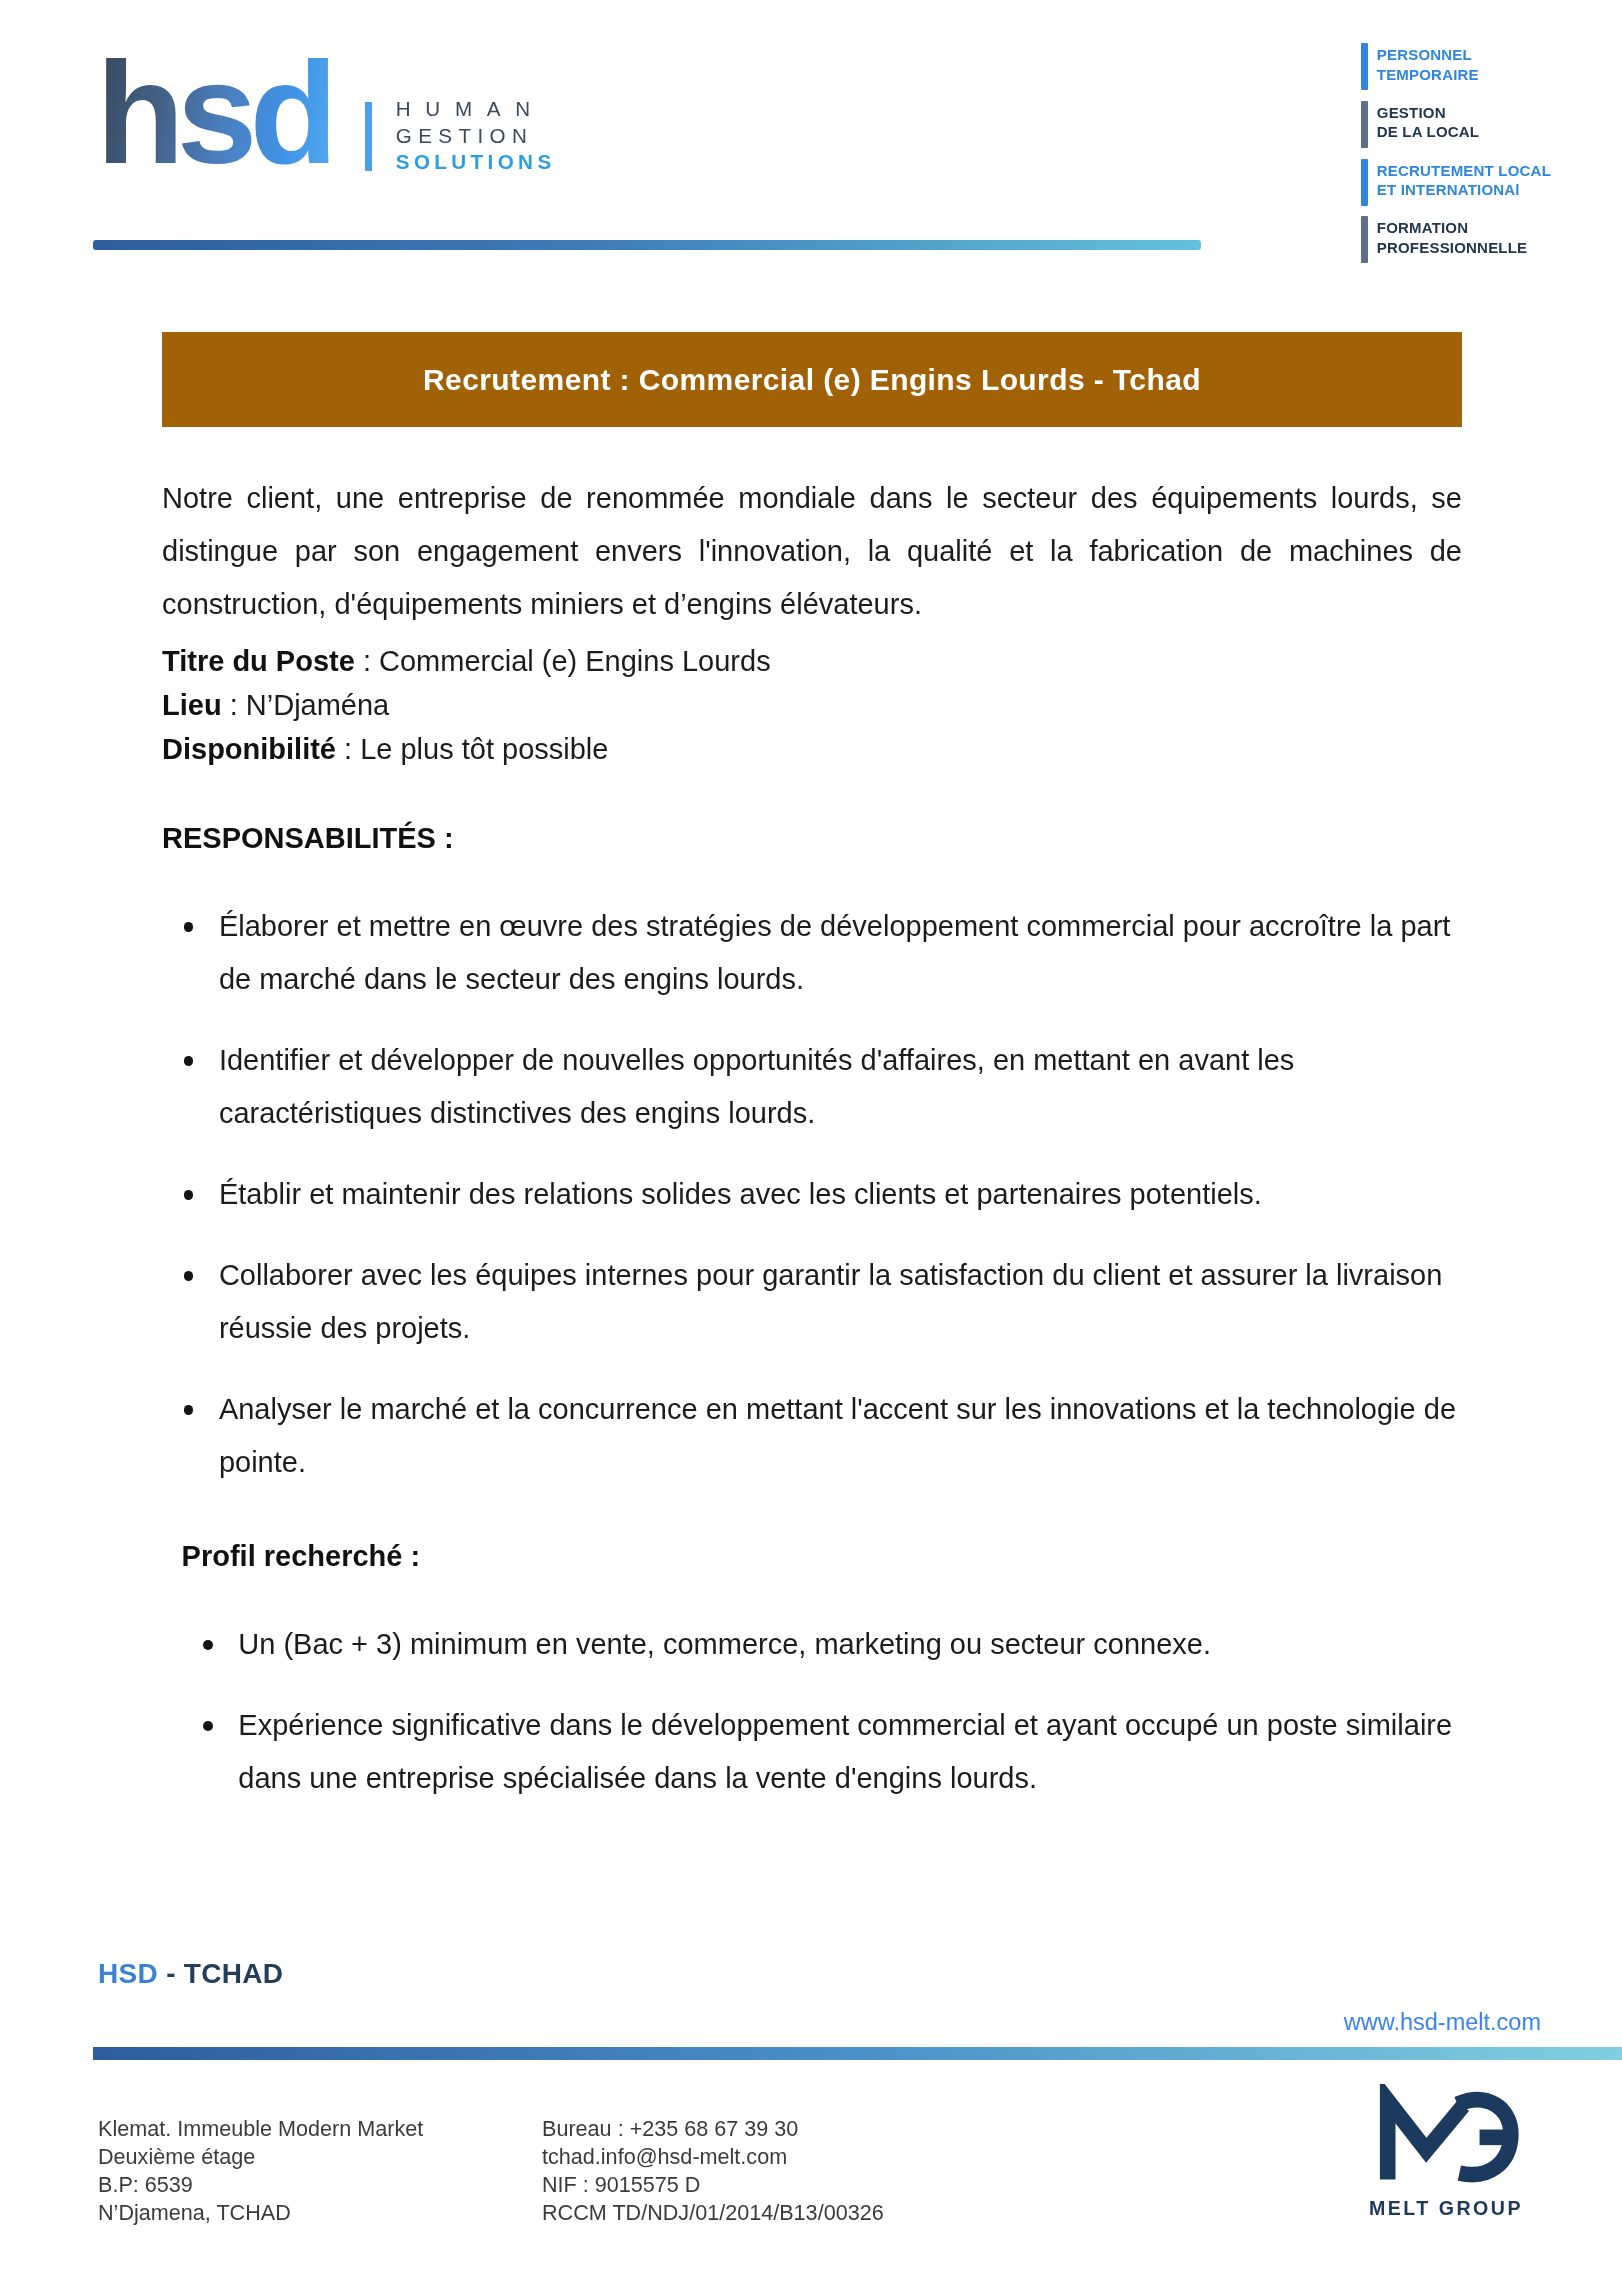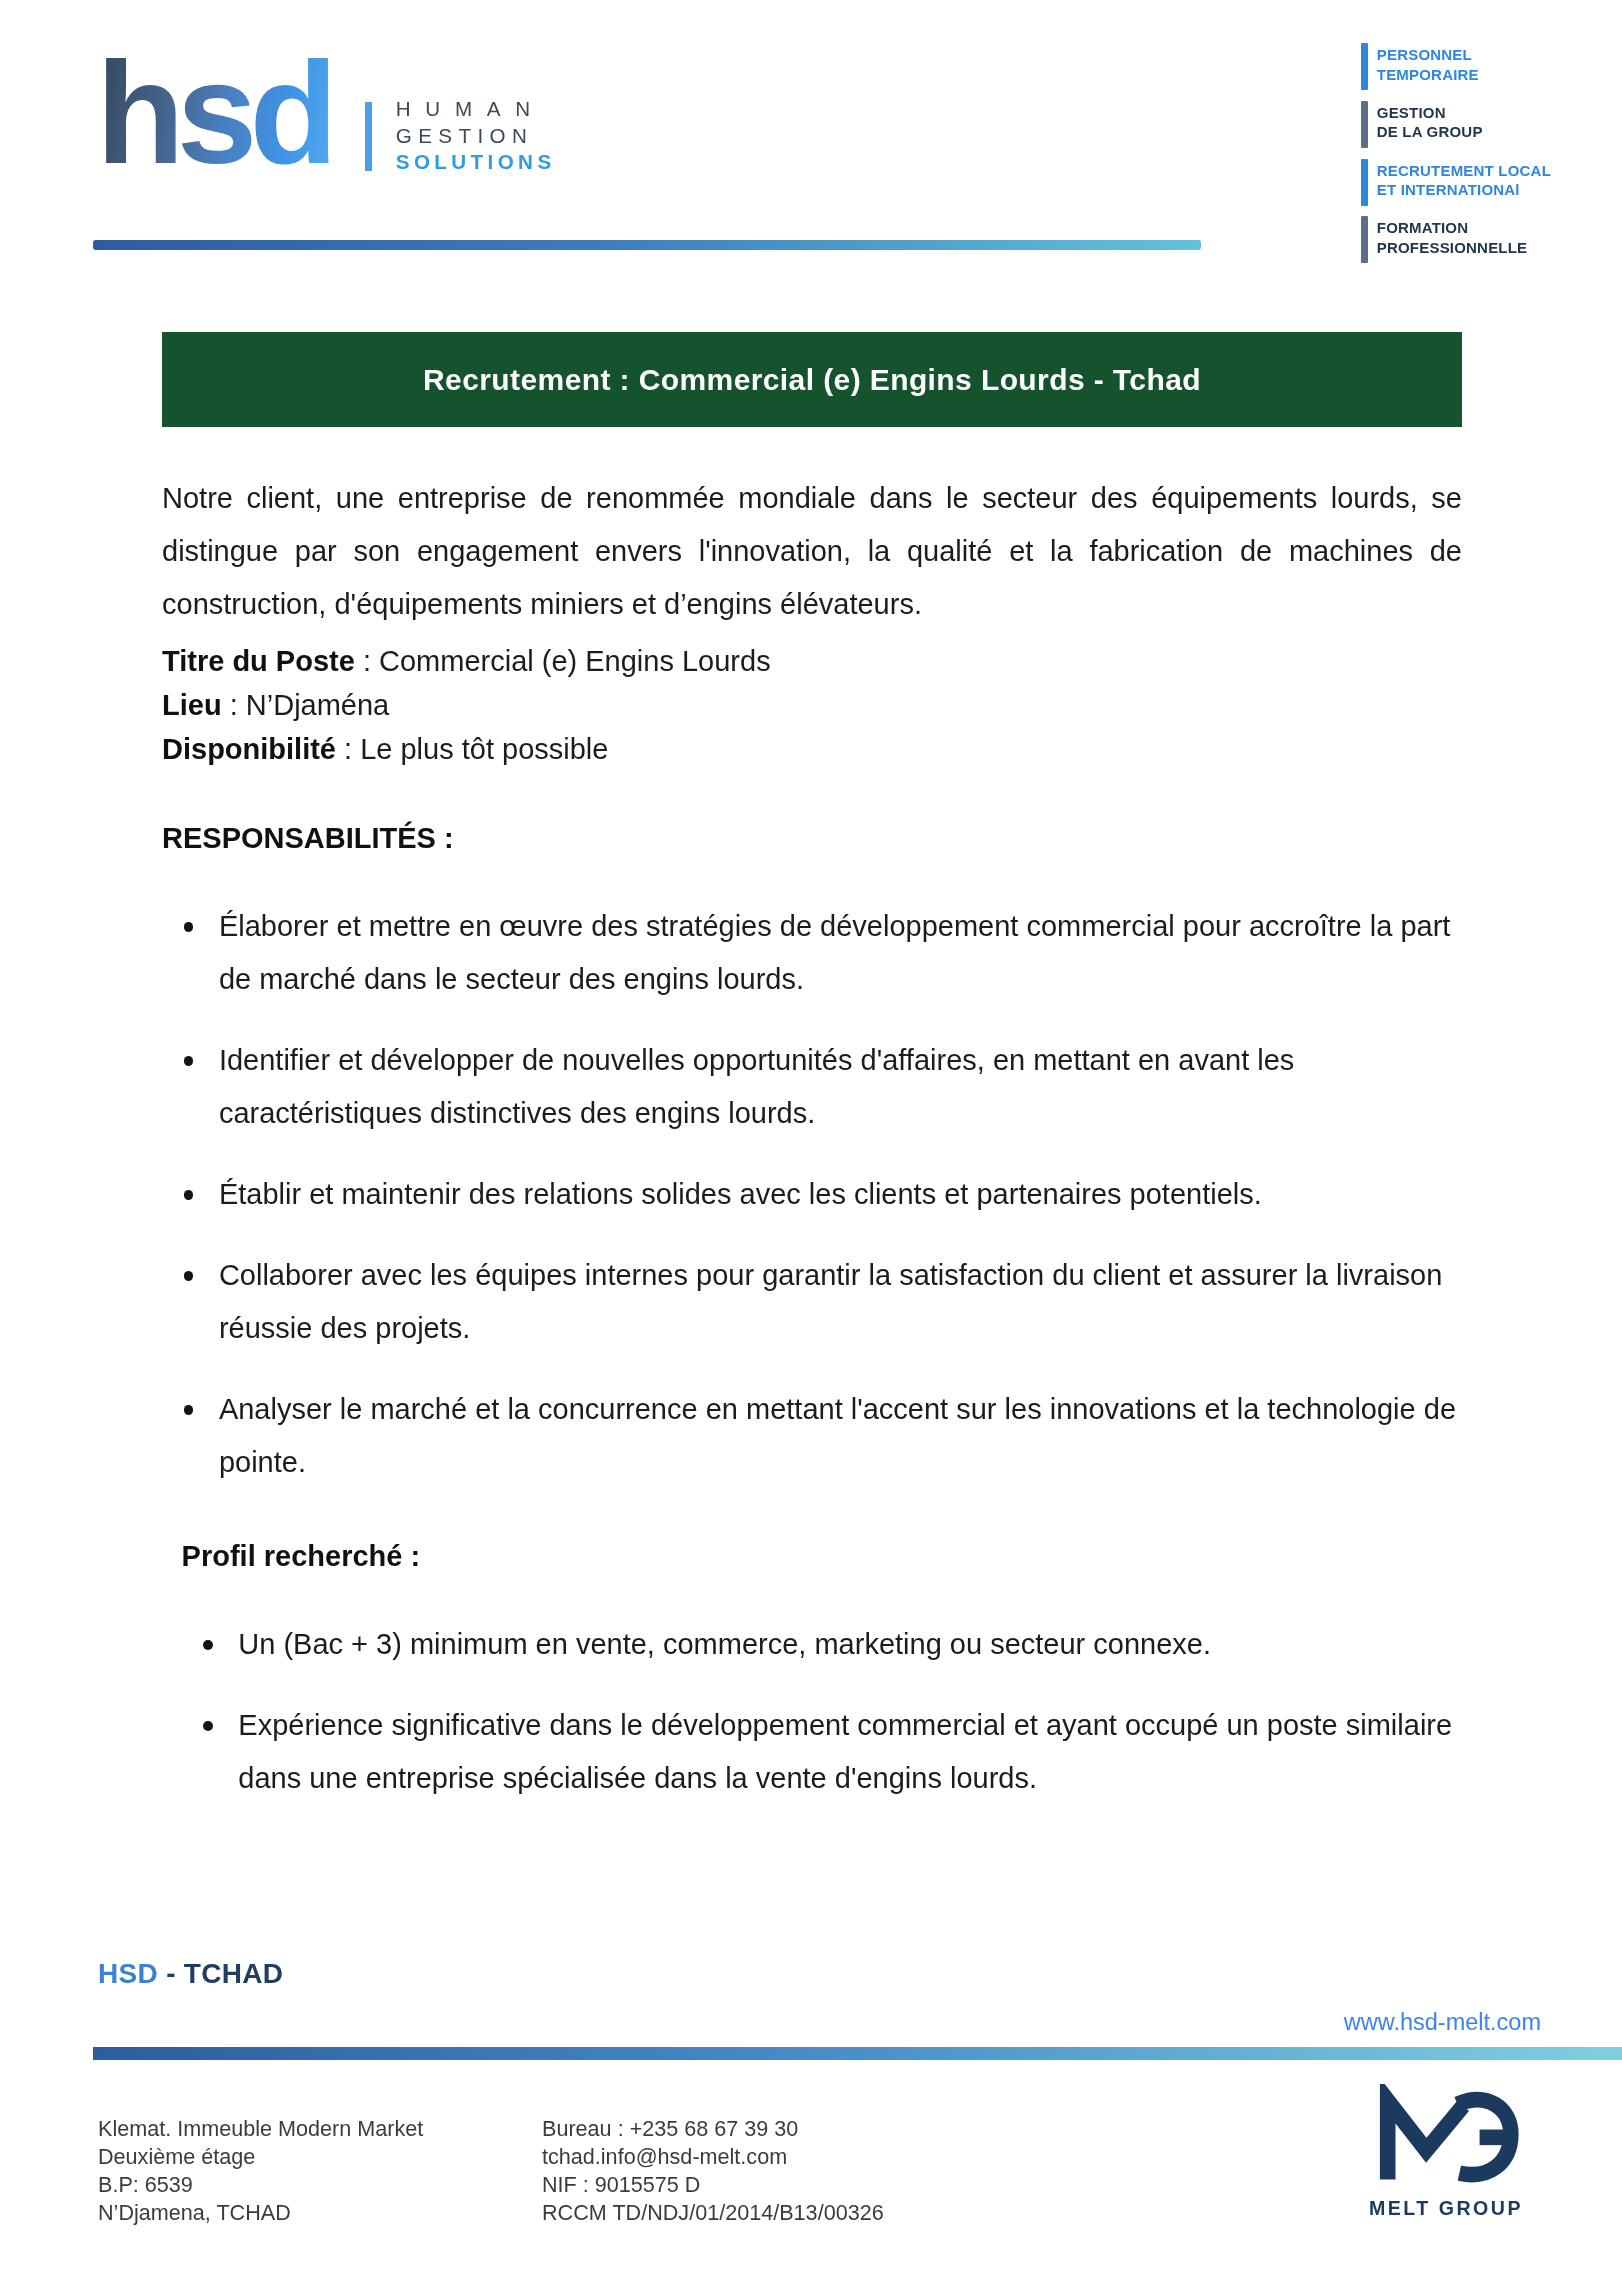--- a/index.html
+++ b/index.html
@@ -39,21 +39,21 @@
 
   
   .top-rule {
     position:absolute; top:240px; left:93px; width:1108px; height:9.8px; border-radius:2.9px;
     background:linear-gradient(to right,#2d5d9d 0%,#3e7cb8 45%,#62c2dc 100%);
   }
 
   
   .content { position:absolute; top:332px; left:162px; width:1300px; }
   .banner {
-    background:#14532d; height:95px;
+    background:#a16207; height:95px;
     display:flex; align-items:center; justify-content:center;
   }
   .banner-title { color:#ffffff; font-weight:bold; font-size:30px; letter-spacing:0.4px; }
 
   .intro {
     margin-top:45px; font-size:29px; line-height:53px;
     text-align:justify; color:#1c1c1c;
   }
 
   .details { margin-top:7.8px; font-size:29px; line-height:44px; color:#1c1c1c; }
@@ -103,21 +103,21 @@
       <div class="service-bar bar-blue"></div>
       <div class="service-text txt-blue">
         <div>PERSONNEL</div>
         <div>TEMPORAIRE</div>
       </div>
     </div>
     <div class="service">
       <div class="service-bar bar-steel"></div>
       <div class="service-text txt-dark">
         <div>GESTION</div>
-        <div>DE LA GROUP</div>
+        <div>DE LA LOCAL</div>
       </div>
     </div>
     <div class="service">
       <div class="service-bar bar-blue"></div>
       <div class="service-text txt-blue">
         <div>RECRUTEMENT LOCAL</div>
         <div>ET INTERNATIONAl</div>
       </div>
     </div>
     <div class="service">

